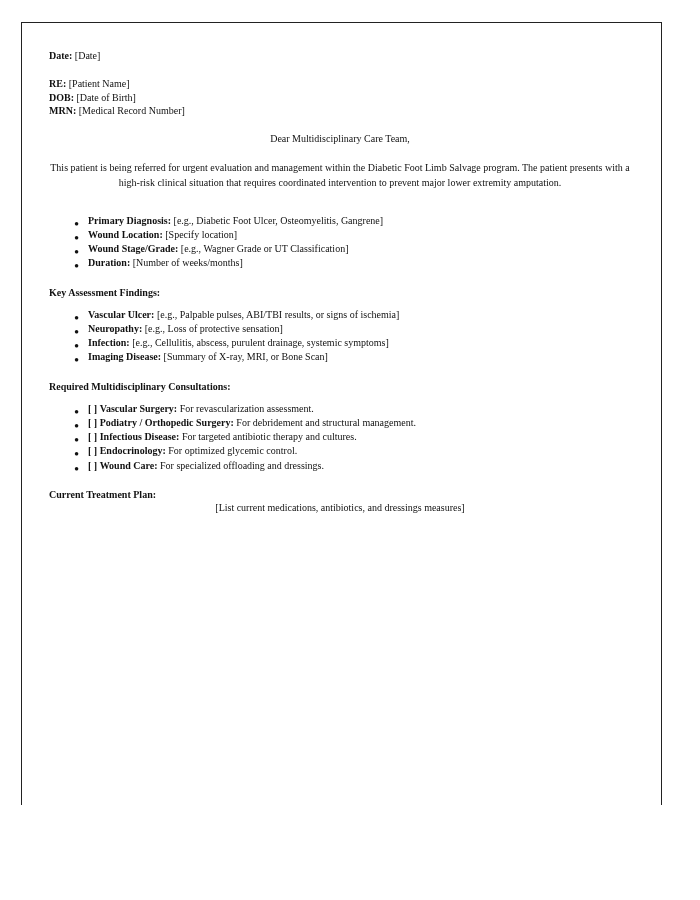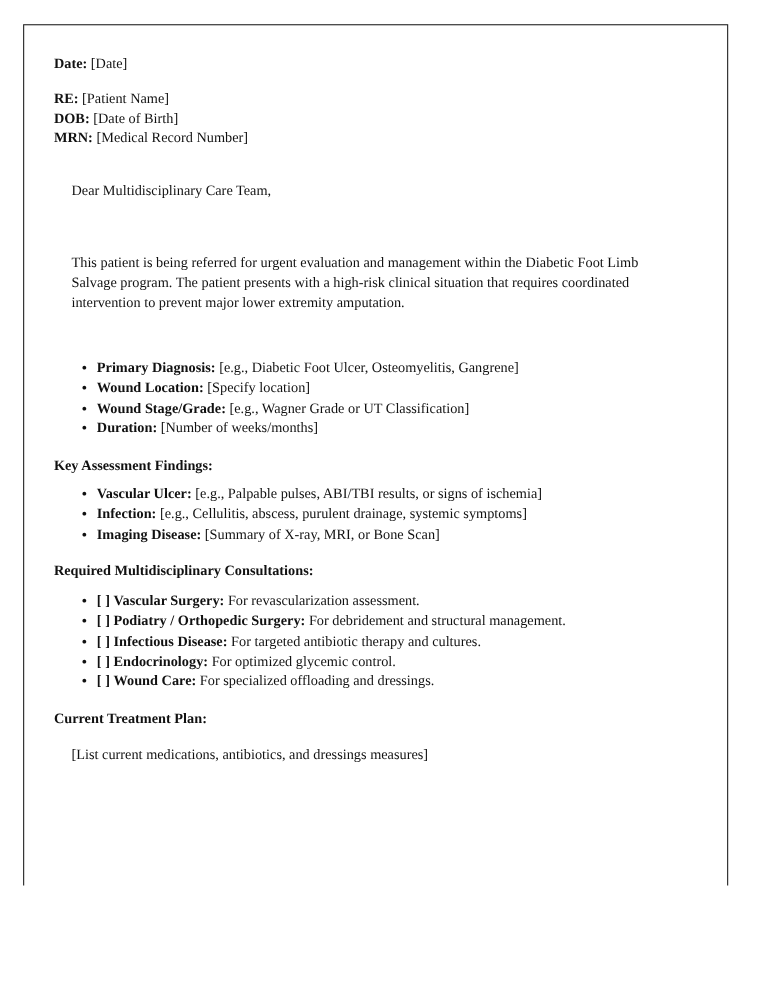--- a/index.html
+++ b/index.html
@@ -32,21 +32,21 @@
     width: 641px;
     
     height: 900px;
     box-sizing: border-box;
     border: 1.5px solid #222222;
     background: #ffffff;
   }
 
   #doc-body {
     padding: 26px 30px 0 27px;
-    font-size: 13px;
+    font-size: 10px;
     line-height: 1.33;
   }
 
   p {
     margin: 0;
   }
 
   .block-gap {
     height: 15px;
   }
@@ -81,22 +81,23 @@
   ul.doc-list li::before {
     content: "\2022";
     position: absolute;
     left: 25px;
     top: 0;
     font-size: 14.7px;
     line-height: 1.42;
   }
 
   .para {
-    margin: 16px;
+    margin: 0;
     line-height: 1.42;
+    text-align: center;
   }
 
   .checkbox-mark {
     font-weight: bold;
   }
 </style>
 </head>
 <body>
 
 <div id="doc-viewport">
@@ -132,20 +133,21 @@
       </ul>
 
       <div class="block-gap"></div>
 
       <p class="section-heading">Key Assessment Findings:</p>
 
       <div class="small-gap"></div>
 
       <ul class="doc-list">
         <li><b class="b">Vascular Ulcer:</b> <span>[e.g., Palpable pulses, ABI/TBI results, or signs of ischemia]</span></li>
+        <li><b class="b">Neuropathy:</b> <span>[e.g., Loss of protective sensation]</span></li>
         <li><b class="b">Infection:</b> <span>[e.g., Cellulitis, abscess, purulent drainage, systemic symptoms]</span></li>
         <li><b class="b">Imaging Disease:</b> <span>[Summary of X-ray, MRI, or Bone Scan]</span></li>
       </ul>
 
       <div class="block-gap"></div>
 
       <p class="section-heading">Required Multidisciplinary Consultations:</p>
 
       <div class="small-gap"></div>
 

